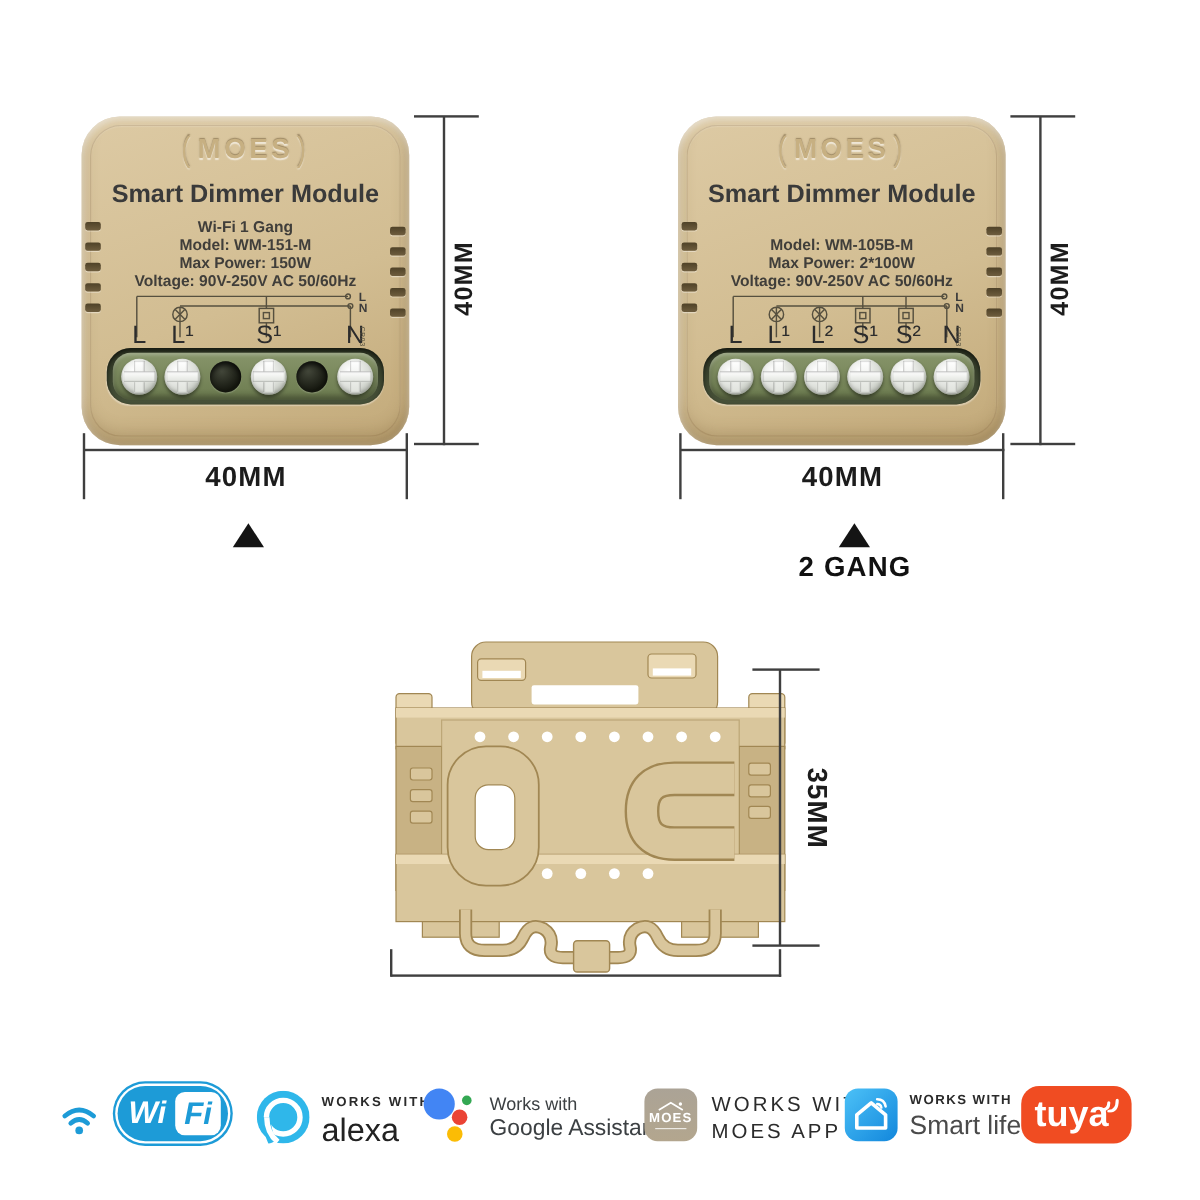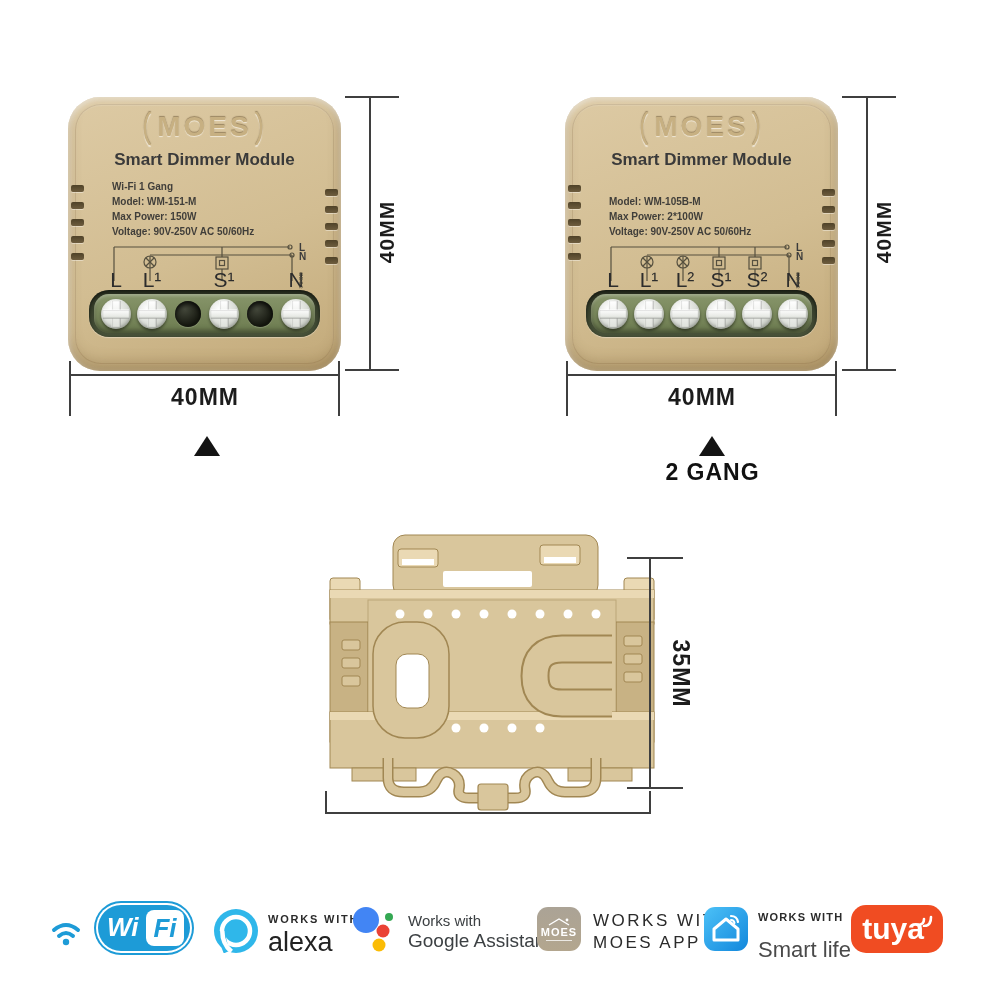--- a/index.html
+++ b/index.html
@@ -6,26 +6,26 @@
   .canvas{position:relative;width:1000px;height:1000px;background:#ffffff;overflow:hidden;
           font-family:"Liberation Sans","DejaVu Sans",sans-serif;}
 
   
   .dev{position:absolute;top:97px;width:273px;height:274px;border-radius:32px;
        background:linear-gradient(160deg,#ddcaa4 0%,#d2bd92 55%,#c2a979 100%);
        box-shadow:inset 0 3px 6px rgba(255,255,255,.5),inset 0 -9px 14px rgba(110,85,45,.32),
                   inset 3px 0 6px rgba(255,255,255,.18),inset -3px 0 6px rgba(110,85,45,.2);}
   .dev::before{content:"";position:absolute;inset:7px;border-radius:26px;
        box-shadow:inset 0 0 0 1px rgba(130,100,55,.25),inset 0 1px 2px rgba(255,255,255,.35);}
-  .logo{position:absolute;top:14px;left:0;right:0;text-align:center;font-size:28px;font-weight:700;
+  .logo{position:absolute;top:14px;left:0;right:0;text-align:center;font-size:23px;font-weight:700;
         letter-spacing:3px;color:#c7b082;
         text-shadow:0 1px 1px rgba(255,255,255,.6),0 -1px 1px rgba(96,74,39,.5);}
   .logo .par{display:inline-block;transform:scaleY(1.25);font-weight:400;margin:0 3px;}
-  .dtitle{position:absolute;top:53px;left:0;right:0;text-align:center;font-size:17px;font-weight:700;color:#3a3a3a;}
-  .spec{position:absolute;left:0;right:0;text-align:left;font-size:10px;font-weight:600;color:#403e3a;padding-left:44px;}
+  .dtitle{position:absolute;top:53px;left:0;right:0;text-align:center;font-size:21px;font-weight:700;color:#3a3a3a;}
+  .spec{position:absolute;left:0;right:0;text-align:center;font-size:13px;font-weight:600;color:#403e3a;}
   .vents{position:absolute;display:flex;flex-direction:column;gap:10px;}
   .v-l{left:3px;top:88px}.v-r{right:3px;top:92px}
   .vent{width:13px;height:7px;border-radius:2px;background:linear-gradient(180deg,#4f4228,#6e5d3e);
         box-shadow:0 1px 0 rgba(255,255,255,.4);}
   .wiring{position:absolute;left:26px;top:144px;}
   .tlabels{position:absolute;top:171px;left:0;width:100%;height:28px;}
   .tlabels span{position:absolute;top:0;transform:translateX(-50%);font-size:21px;font-weight:500;color:#2c2c2c;}
   .tcode{position:absolute;left:236px;top:175px;font-size:6px;color:#55503f;letter-spacing:.5px;
          transform:rotate(90deg);transform-origin:left top;}
   .recess{position:absolute;left:21px;top:193px;width:231px;height:47px;border-radius:20px;
@@ -57,21 +57,21 @@
        border-right:13px solid transparent;border-bottom:20px solid #141414;}
   .gang{position:absolute;text-align:center;font-size:23px;font-weight:700;color:#111;letter-spacing:1px;}
 
   
   .badge-text{position:absolute;color:#2b2b2b;}
   .ww-small{font-size:11px;font-weight:700;letter-spacing:1.8px;color:#2b2b2b;}
   .alexa-name{font-size:27px;color:#222;margin-top:2px;}
   .g-line1{font-size:15px;color:#3c4043;}
   .g-line2{font-size:19px;color:#3c4043;margin-top:1px;}
   .moes-line{font-size:17px;letter-spacing:2.5px;color:#2b2b2b;line-height:22px;}
-  .sl-name{font-size:22px;color:#4a4a4a;margin-top:14px;}
+  .sl-name{font-size:22px;color:#4a4a4a;margin-top:2px;}
   .wifi-box{position:absolute;left:98px;top:905px;width:92px;height:46px;border-radius:23px;
             background:#1d9bd7;box-shadow:0 0 0 2px #fff,0 0 0 4px #1d9bd7;}
   .wifi-wi{position:absolute;left:9px;top:7px;font-size:26px;font-weight:800;color:#fff;font-style:italic;}
   .wifi-fibox{position:absolute;left:48px;top:5px;width:38px;height:36px;border-radius:8px;background:#fff;
               display:flex;align-items:center;justify-content:center;}
   .wifi-fi{font-size:26px;font-weight:800;color:#1d9bd7;font-style:italic;}
   .moes-icon{position:absolute;left:537px;top:907px;width:44px;height:44px;border-radius:11px;
              background:linear-gradient(180deg,#aba396,#b3a68e);display:flex;flex-direction:column;
              align-items:center;justify-content:center;}
   .moes-icon-text{font-size:11px;font-weight:700;letter-spacing:1px;color:#fff;}

